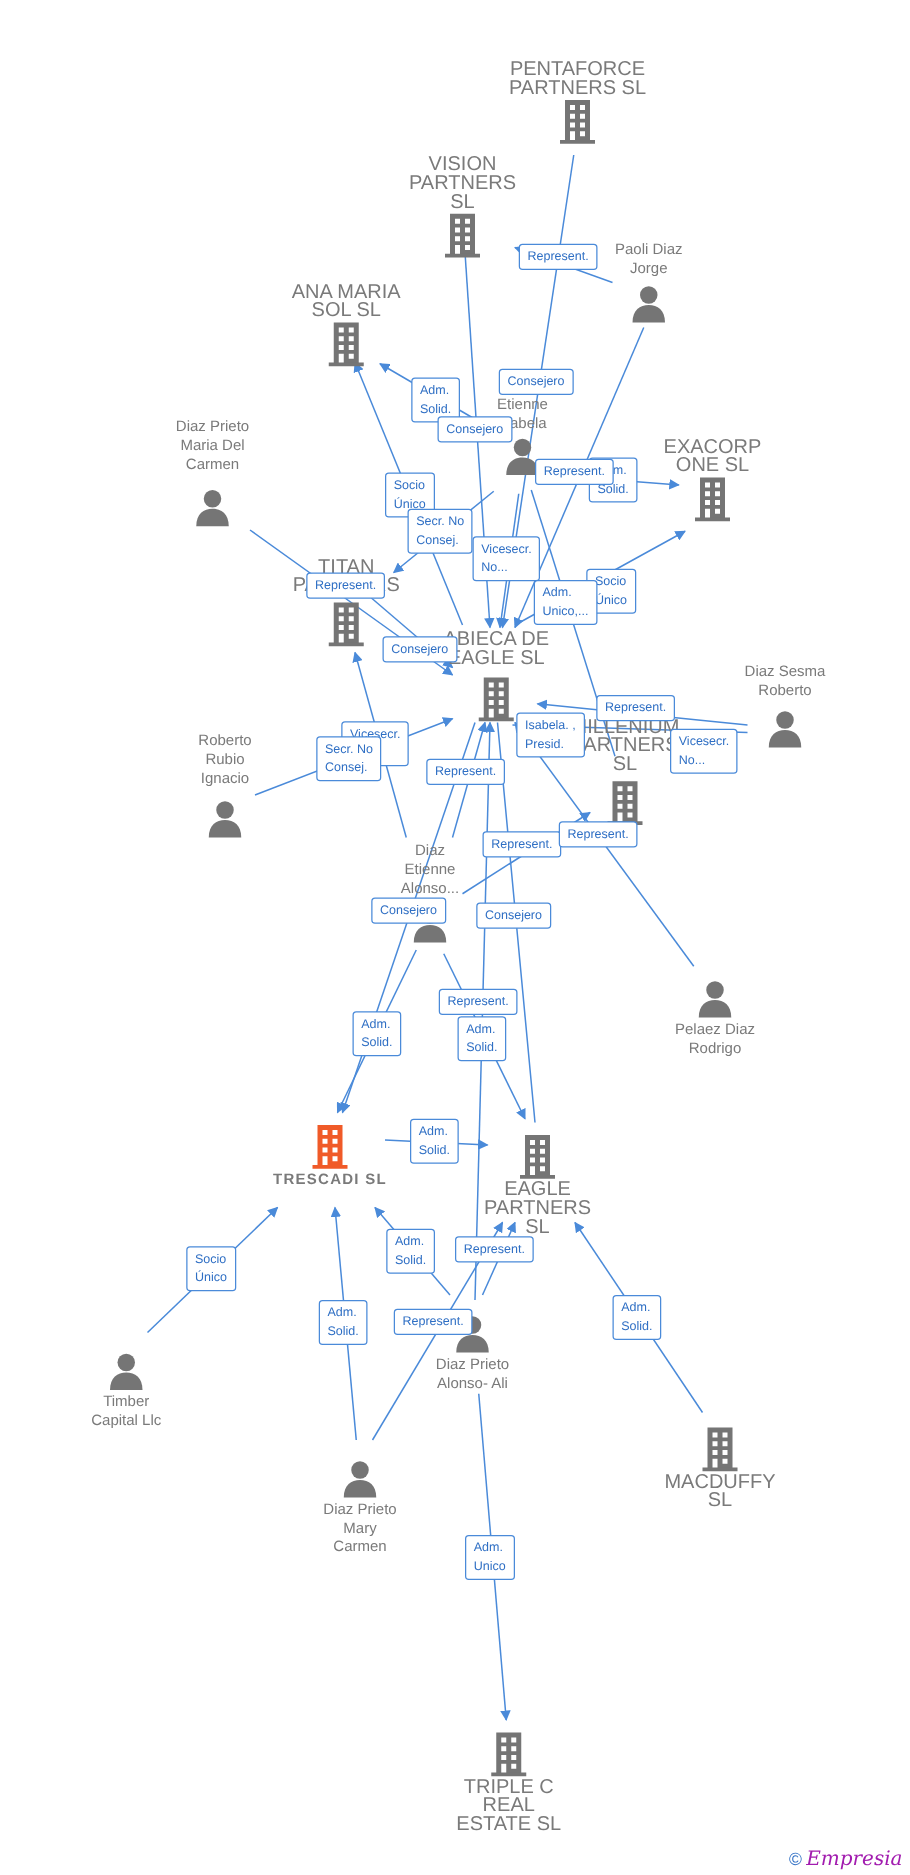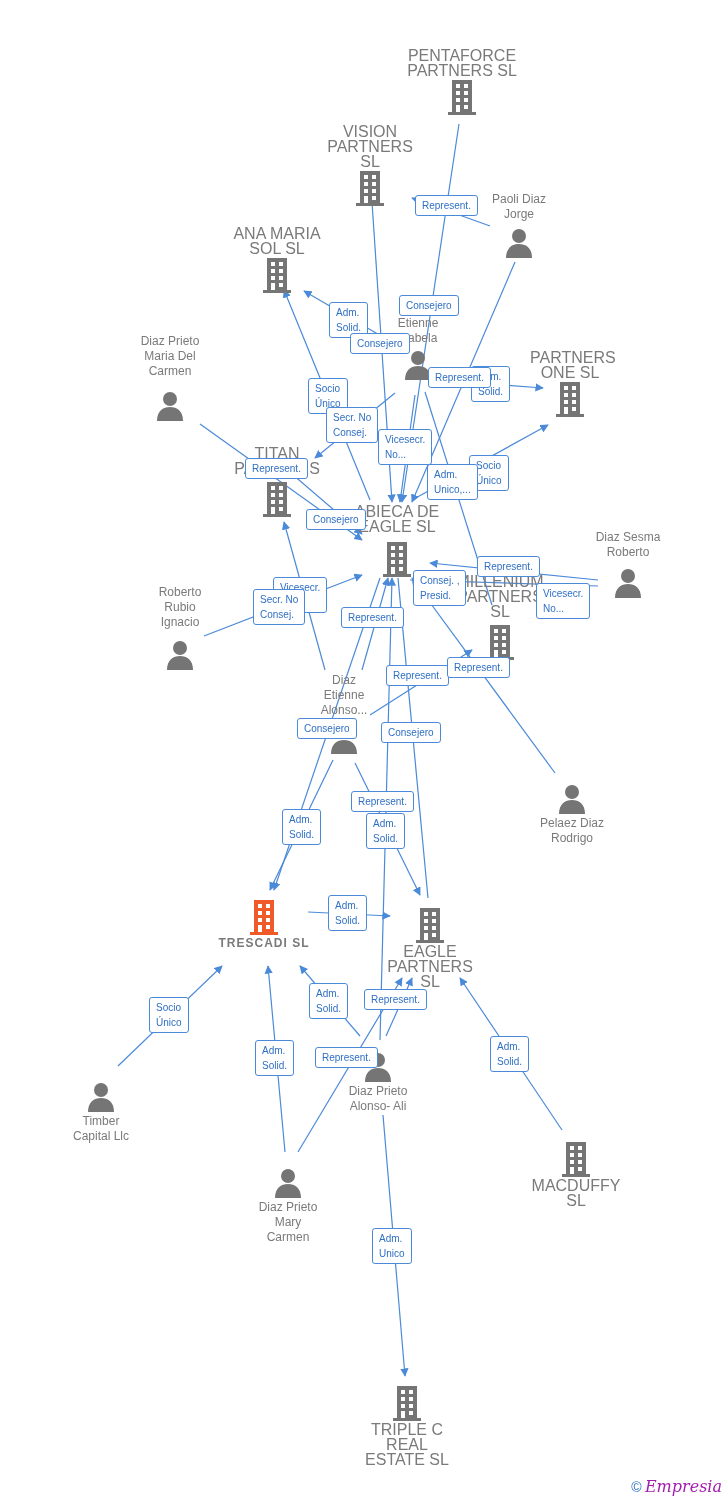--- a/index.html
+++ b/index.html
@@ -162,21 +162,21 @@
 <div class="node person" style="left:380px;top:316px;width:76px;">
   <span class="lbl">Etienne
 Isabela</span>
   <svg class="icon person" width="32" height="34" viewBox="0 0 32 34" style="margin-top:2px">
       <circle cx="16" cy="10" r="7" fill="#757575"></circle>
       <path d="M3 32 C3 22 9 18 16 18 C23 18 29 22 29 32 z" fill="#757575"></path>
     </svg>
 </div>
 
 <div class="node company" style="left:530px;top:350px;width:80px;">
-  <span class="lbl">PARTNERS
+  <span class="lbl">EXACORP
 ONE SL</span>
   <svg class="icon building" width="34" height="38" viewBox="0 0 34 38">
       <rect x="7" y="2" width="20" height="33" fill="#757575"></rect>
       <rect x="3" y="34" width="28" height="3" fill="#757575"></rect>
       <g fill="#fff">
         <rect x="11" y="6" width="4" height="4"></rect>
         <rect x="19" y="6" width="4" height="4"></rect>
         <rect x="11" y="13" width="4" height="4"></rect>
         <rect x="19" y="13" width="4" height="4"></rect>
         <rect x="11" y="20" width="4" height="4"></rect>
@@ -409,21 +409,21 @@
 Consej.</div>
 <div class="rel" style="left:378px;top:429px;">Vicesecr.
 No...</div>
 <div class="rel" style="left:469px;top:455px;">Socio
 Único</div>
 <div class="rel" style="left:427px;top:464px;">Adm.
 Unico,...</div>
 <div class="rel" style="left:245px;top:458px;">Represent.</div>
 <div class="rel" style="left:306px;top:509px;">Consejero</div>
 <div class="rel" style="left:477px;top:556px;">Represent.</div>
-<div class="rel" style="left:413px;top:570px;">Consej. ,
+<div class="rel" style="left:413px;top:570px;">Isabela. ,
 Presid.</div>
 <div class="rel" style="left:536px;top:583px;">Vicesecr.
 No...</div>
 <div class="rel" style="left:273px;top:577px;">Vicesecr.
 No...</div>
 <div class="rel" style="left:253px;top:589px;">Secr.  No
 Consej.</div>
 <div class="rel" style="left:341px;top:607px;">Represent.</div>
 <div class="rel" style="left:386px;top:665px;">Represent.</div>
 <div class="rel" style="left:447px;top:657px;">Represent.</div>

